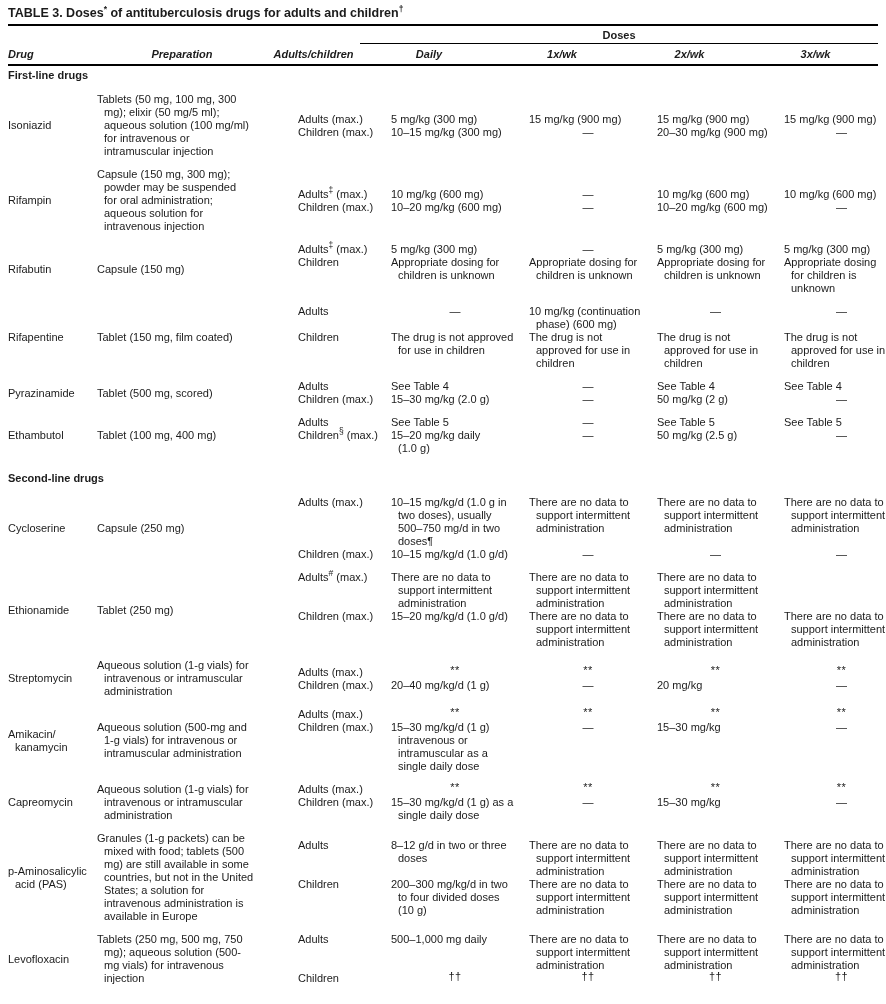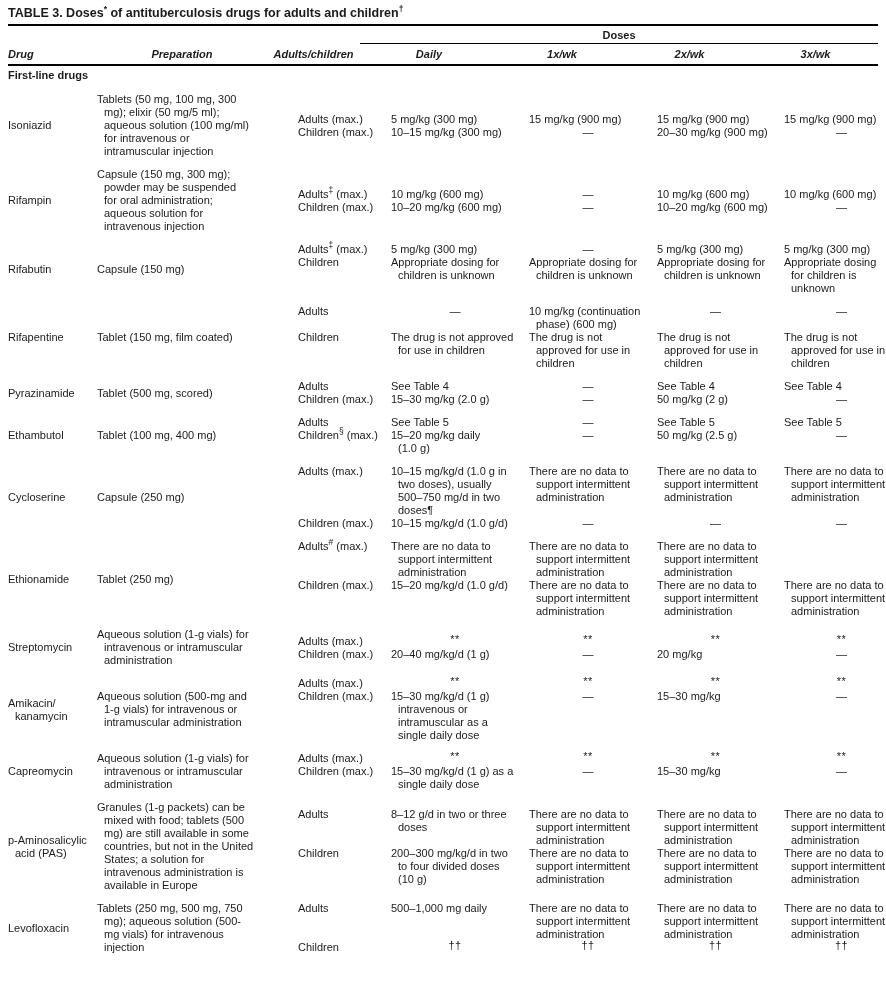--- a/index.html
+++ b/index.html
@@ -184,20 +184,21 @@
           <div class="entry">
             <div class="cell c-group"><span>Children</span><sup>§</sup><span> (max.)</span></div>
             <div class="cell c-dose">15–20 mg/kg daily
 (1.0 g)</div>
             <div class="cell c-dose center">—</div>
             <div class="cell c-dose">50 mg/kg (2.5 g)</div>
             <div class="cell c-dose center">—</div>
           </div>
         </div>
       </div>
+      <div class="section-title">Second-line drugs</div>
       <div class="drug">
         <div class="cell c-name">Cycloserine</div>
         <div class="cell c-prep">Capsule (250 mg)</div>
         <div class="entries">
           <div class="entry">
             <div class="cell c-group"><span>Adults</span><span> (max.)</span></div>
             <div class="cell c-dose">10–15 mg/kg/d (1.0 g in
 two doses), usually
 500–750 mg/d in two
 doses¶</div>

